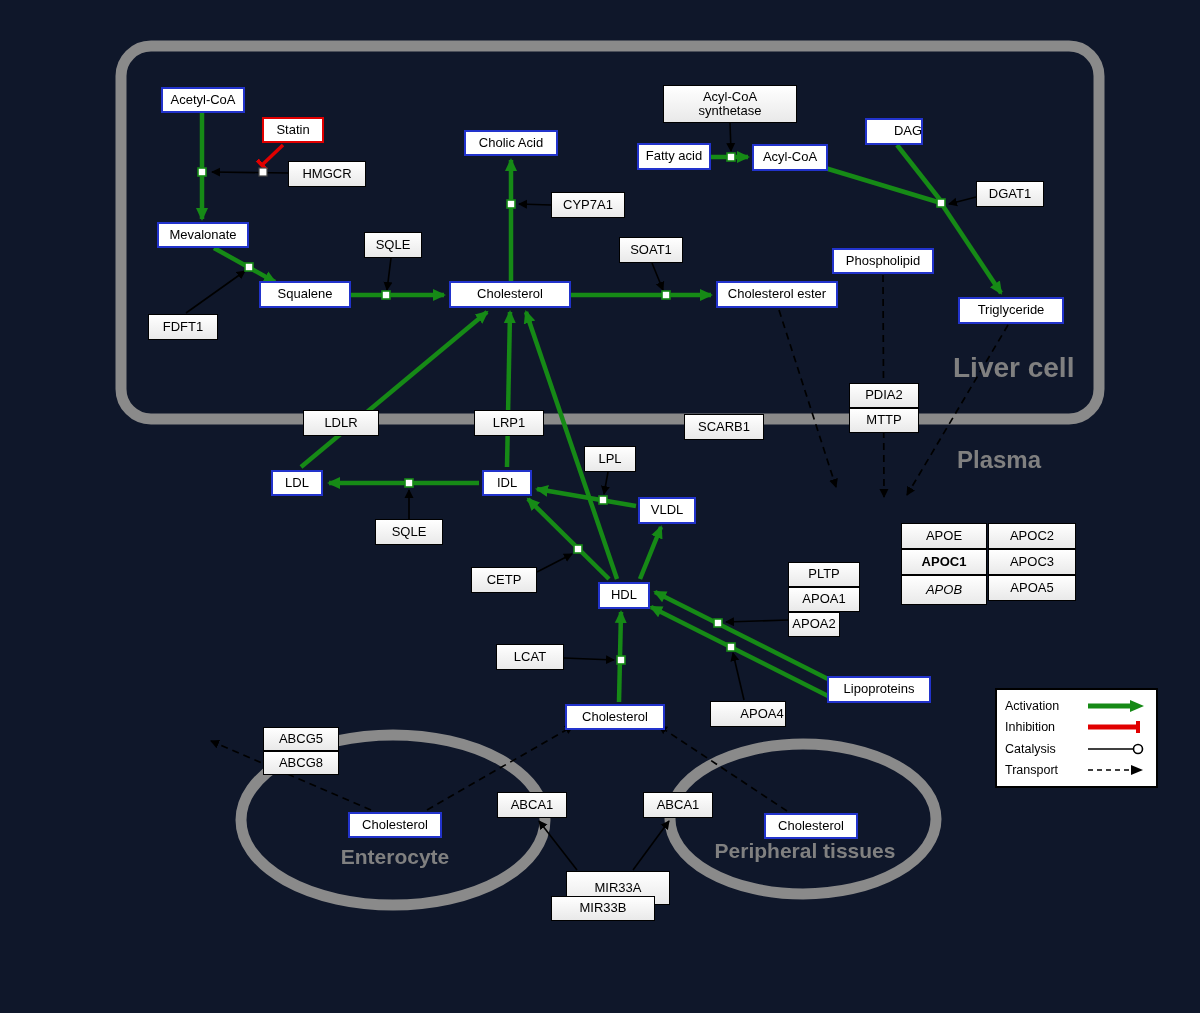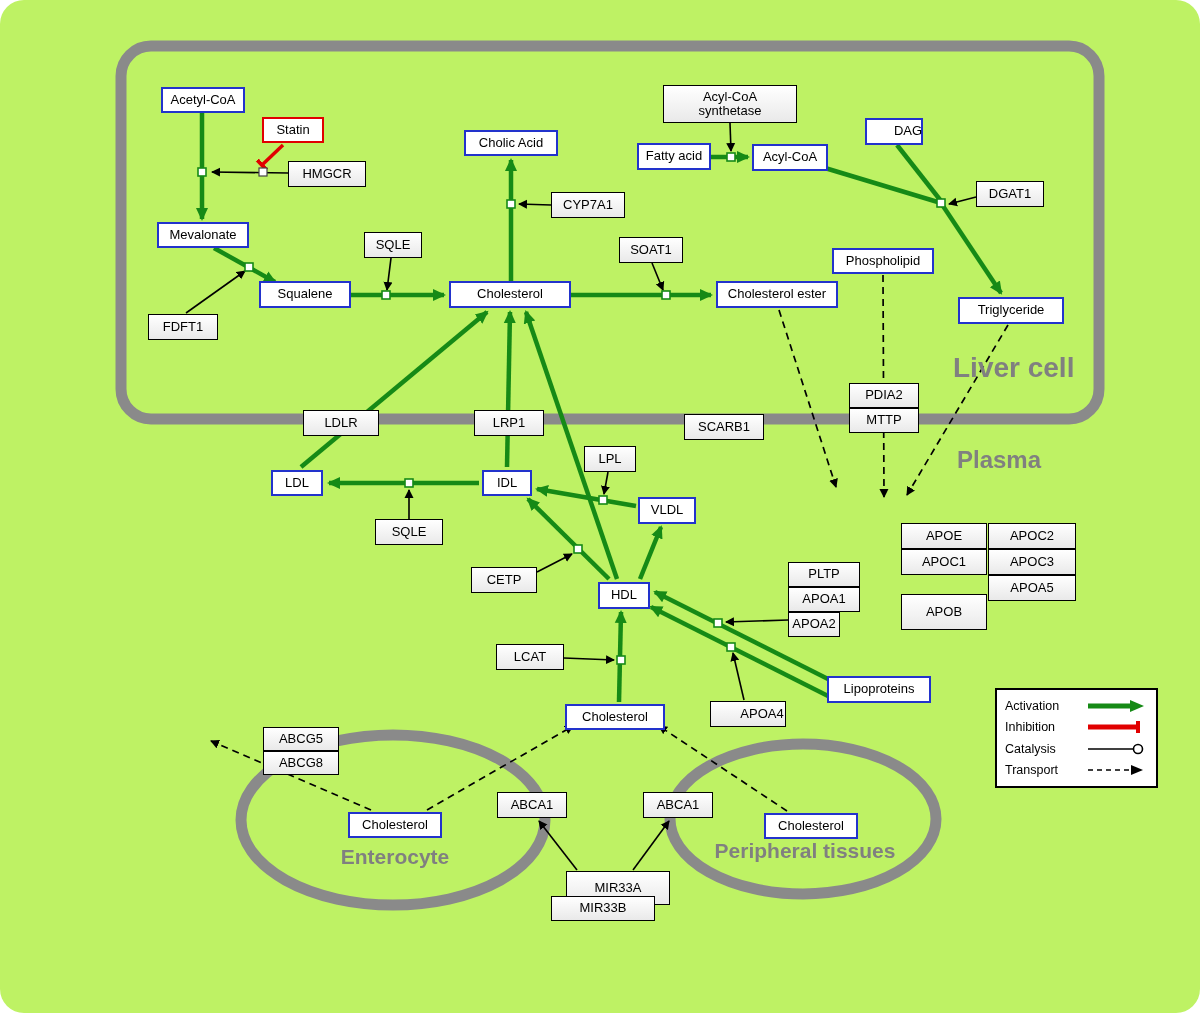--- a/index.html
+++ b/index.html
@@ -1,17 +1,17 @@
 <!DOCTYPE html>
 <html style="--activation: #168a16; --inhibition: #e10000; --metabolite: #2233cc; --membrane: #8a8a8a; --label_gray: #808080;"><head>
 <meta charset="utf-8">
 <style>
   html,body{margin:0;padding:0;background:#fff;}
-  .stage{position:relative;width:1200px;height:1013px;background:#bef264;
-         font-family:"Liberation Sans",sans-serif;overflow:hidden;border-radius:24px;}
+  .stage{position:relative;width:1200px;height:1013px;background:#0f172a;
+         font-family:"Liberation Sans",sans-serif;overflow:hidden;}
   svg.layer{position:absolute;left:0;top:0;width:1200px;height:1013px;}
   .membrane{fill:none;stroke:var(--membrane);stroke-width:11;}
   .edge{fill:none;}
   .edge.activation{stroke:var(--activation);stroke-width:4.5;}
   .edge.catalysis{stroke:#000;stroke-width:1.6;}
   .edge.transport{stroke:#000;stroke-width:1.7;stroke-dasharray:7 5;}
   .edge.inhibition{stroke:var(--inhibition);stroke-width:3.5;}
   .anchor.green{fill:#fff;stroke:var(--activation);stroke-width:1.6;}
   .anchor.plain{fill:#fff;stroke:#444;stroke-width:1.2;}
   #node-layer{position:absolute;left:0;top:0;width:1200px;height:1013px;}
@@ -142,23 +142,23 @@
       <div class="node gene" style="left: 471px; top: 567px; width: 66px; height: 26px;">CETP</div>
       <div class="node metabolite" style="left: 598px; top: 582px; width: 52px; height: 27px;">HDL</div>
       <div class="node gene" style="left: 788px; top: 562px; width: 72px; height: 25px;">PLTP</div>
       <div class="node gene" style="left: 788px; top: 587px; width: 72px; height: 25px;">APOA1</div>
       <div class="node gene" style="left: 788px; top: 612px; width: 52px; height: 25px;">APOA2</div>
       <div class="node gene" style="left: 496px; top: 644px; width: 68px; height: 26px;">LCAT</div>
       <div class="node gene" style="left: 710px; top: 701px; width: 76px; height: 26px; padding-left: 28px;">APOA4</div>
       <div class="node metabolite" style="left: 827px; top: 676px; width: 104px; height: 27px;">Lipoproteins</div>
       <div class="node gene" style="left: 901px; top: 523px; width: 86px; height: 26px;">APOE</div>
       <div class="node gene" style="left: 988px; top: 523px; width: 88px; height: 26px;">APOC2</div>
-      <div class="node gene" style="left: 901px; top: 549px; width: 86px; height: 26px;">APOC1</div>
+      <div class="node gene" style="left: 901px; top: 549px; width: 86px; height: 26px; font-weight: bold;">APOC1</div>
       <div class="node gene" style="left: 988px; top: 549px; width: 88px; height: 26px;">APOC3</div>
-      <div class="node gene" style="left: 901px; top: 594px; width: 86px; height: 36px;">APOB</div>
+      <div class="node gene" style="left: 901px; top: 575px; width: 86px; height: 30px; font-style: italic;">APOB</div>
       <div class="node gene" style="left: 988px; top: 575px; width: 88px; height: 26px;">APOA5</div>
       <div class="node metabolite" style="left: 565px; top: 704px; width: 100px; height: 26px;">Cholesterol</div>
       <div class="node gene" style="left: 263px; top: 727px; width: 76px; height: 24px;">ABCG5</div>
       <div class="node gene" style="left: 263px; top: 751px; width: 76px; height: 24px;">ABCG8</div>
       <div class="node metabolite" style="left: 348px; top: 812px; width: 94px; height: 26px;">Cholesterol</div>
       <div class="node gene" style="left: 497px; top: 792px; width: 70px; height: 26px;">ABCA1</div>
       <div class="node gene" style="left: 643px; top: 792px; width: 70px; height: 26px;">ABCA1</div>
       <div class="node gene" style="left: 566px; top: 871px; width: 104px; height: 34px;">MIR33A</div>
       <div class="node gene" style="left: 551px; top: 896px; width: 104px; height: 25px;">MIR33B</div>
       <div class="node metabolite" style="left: 764px; top: 813px; width: 94px; height: 26px;">Cholesterol</div>

